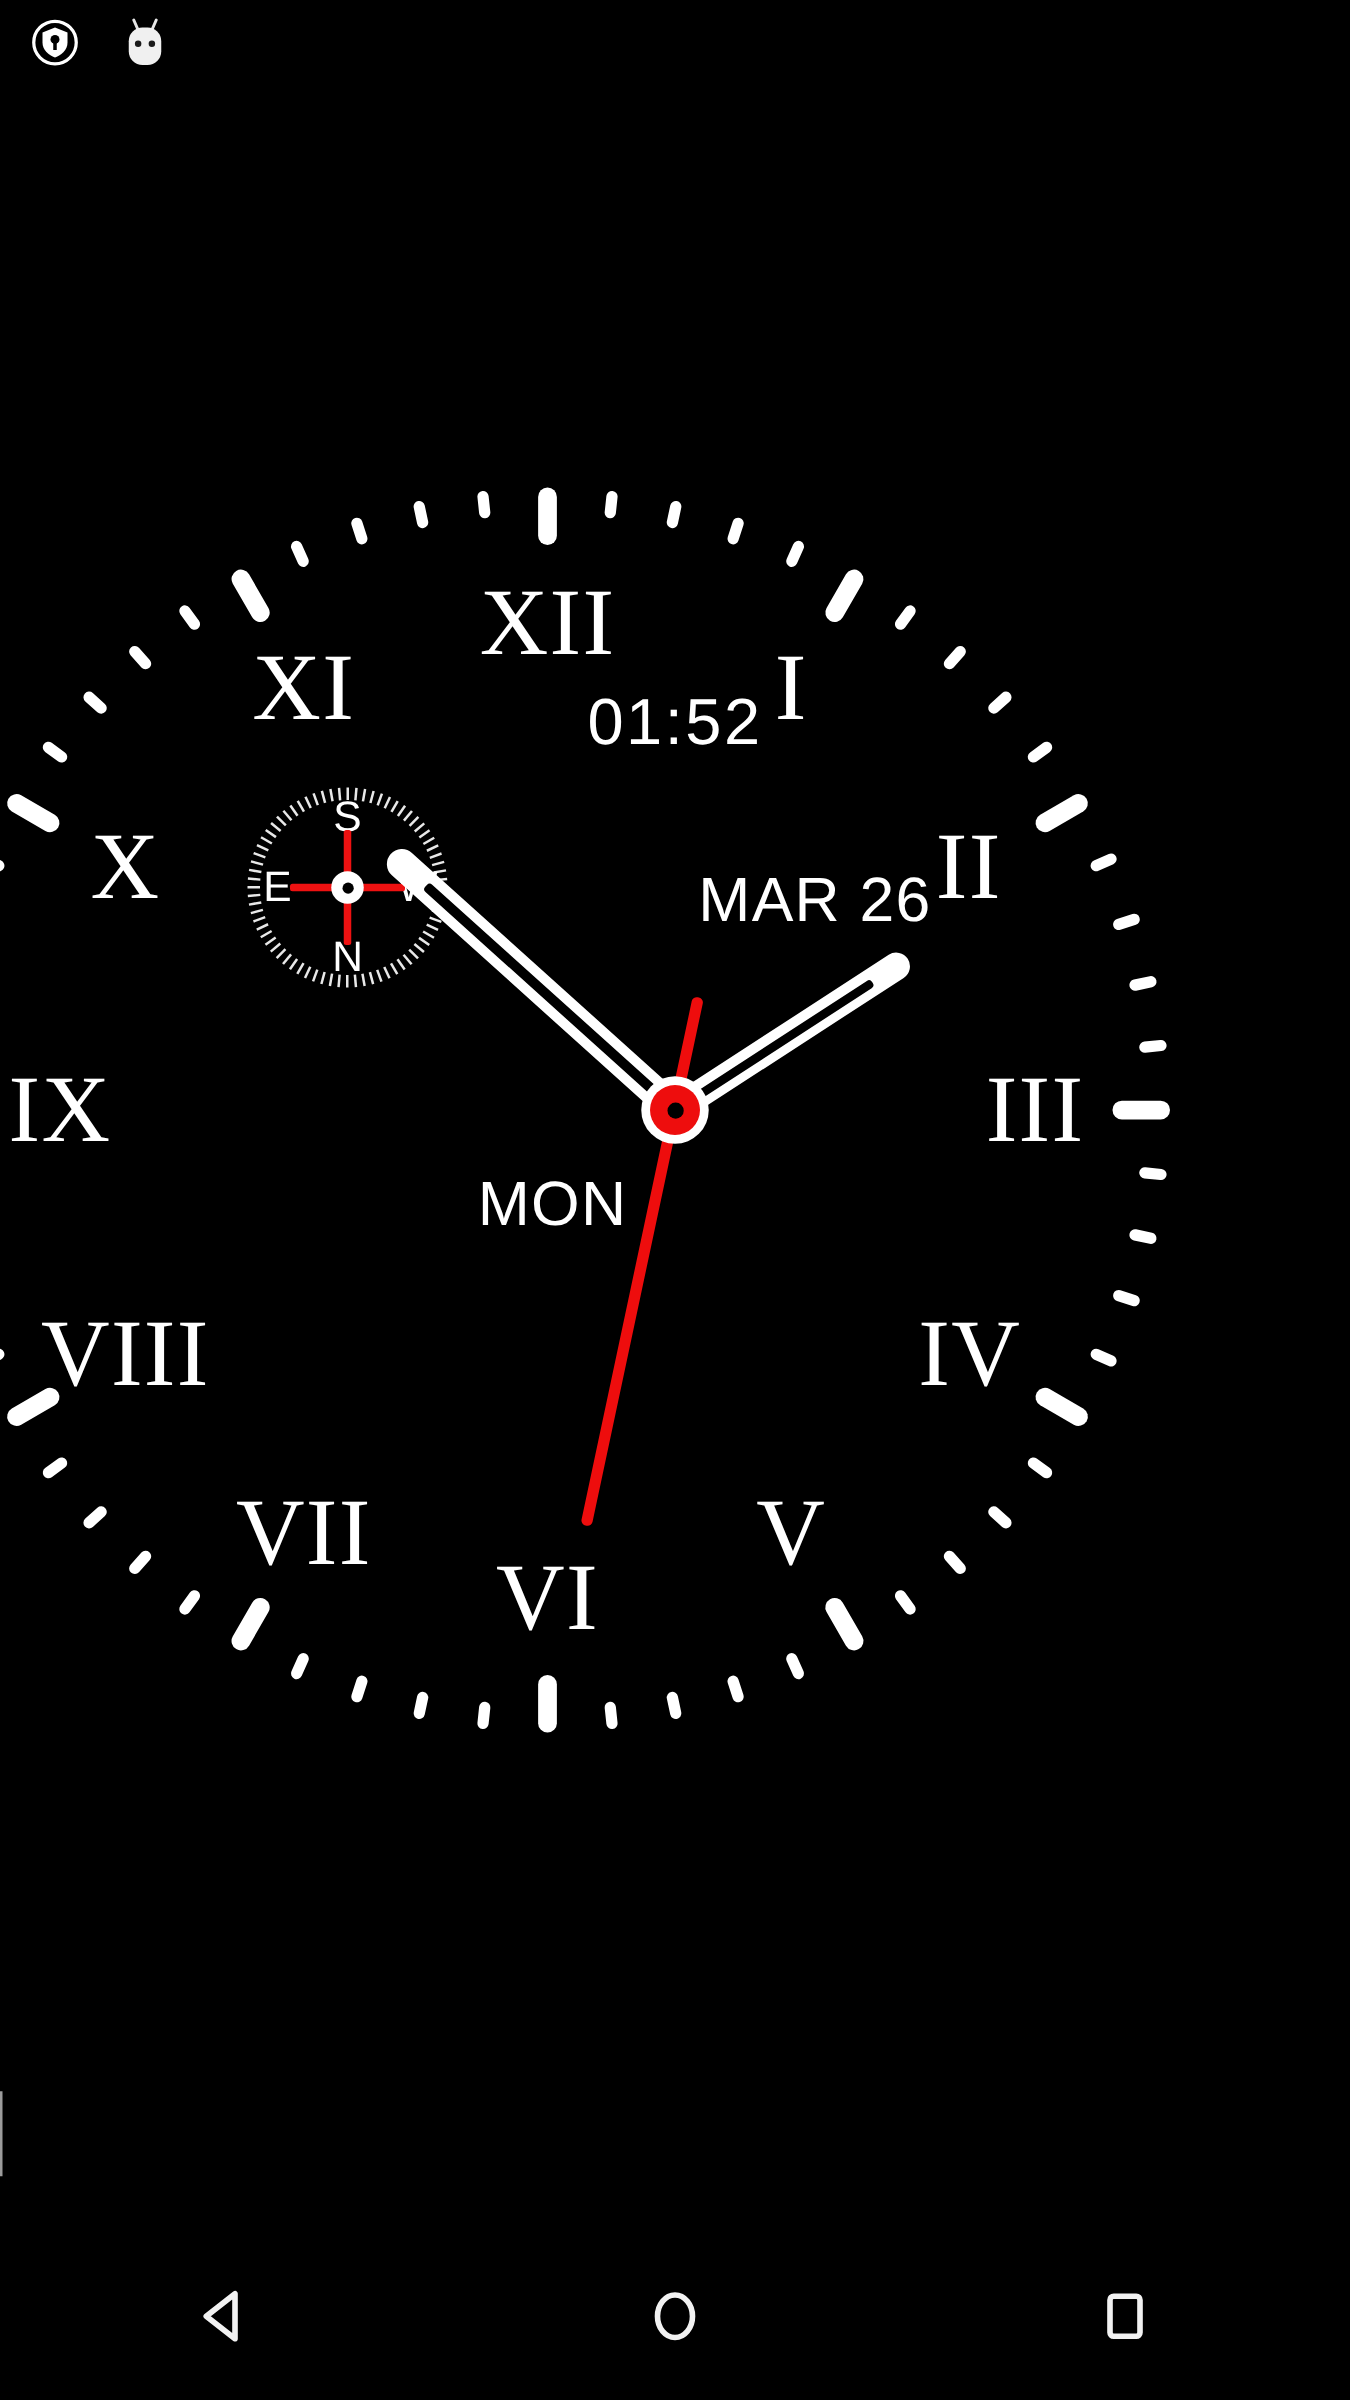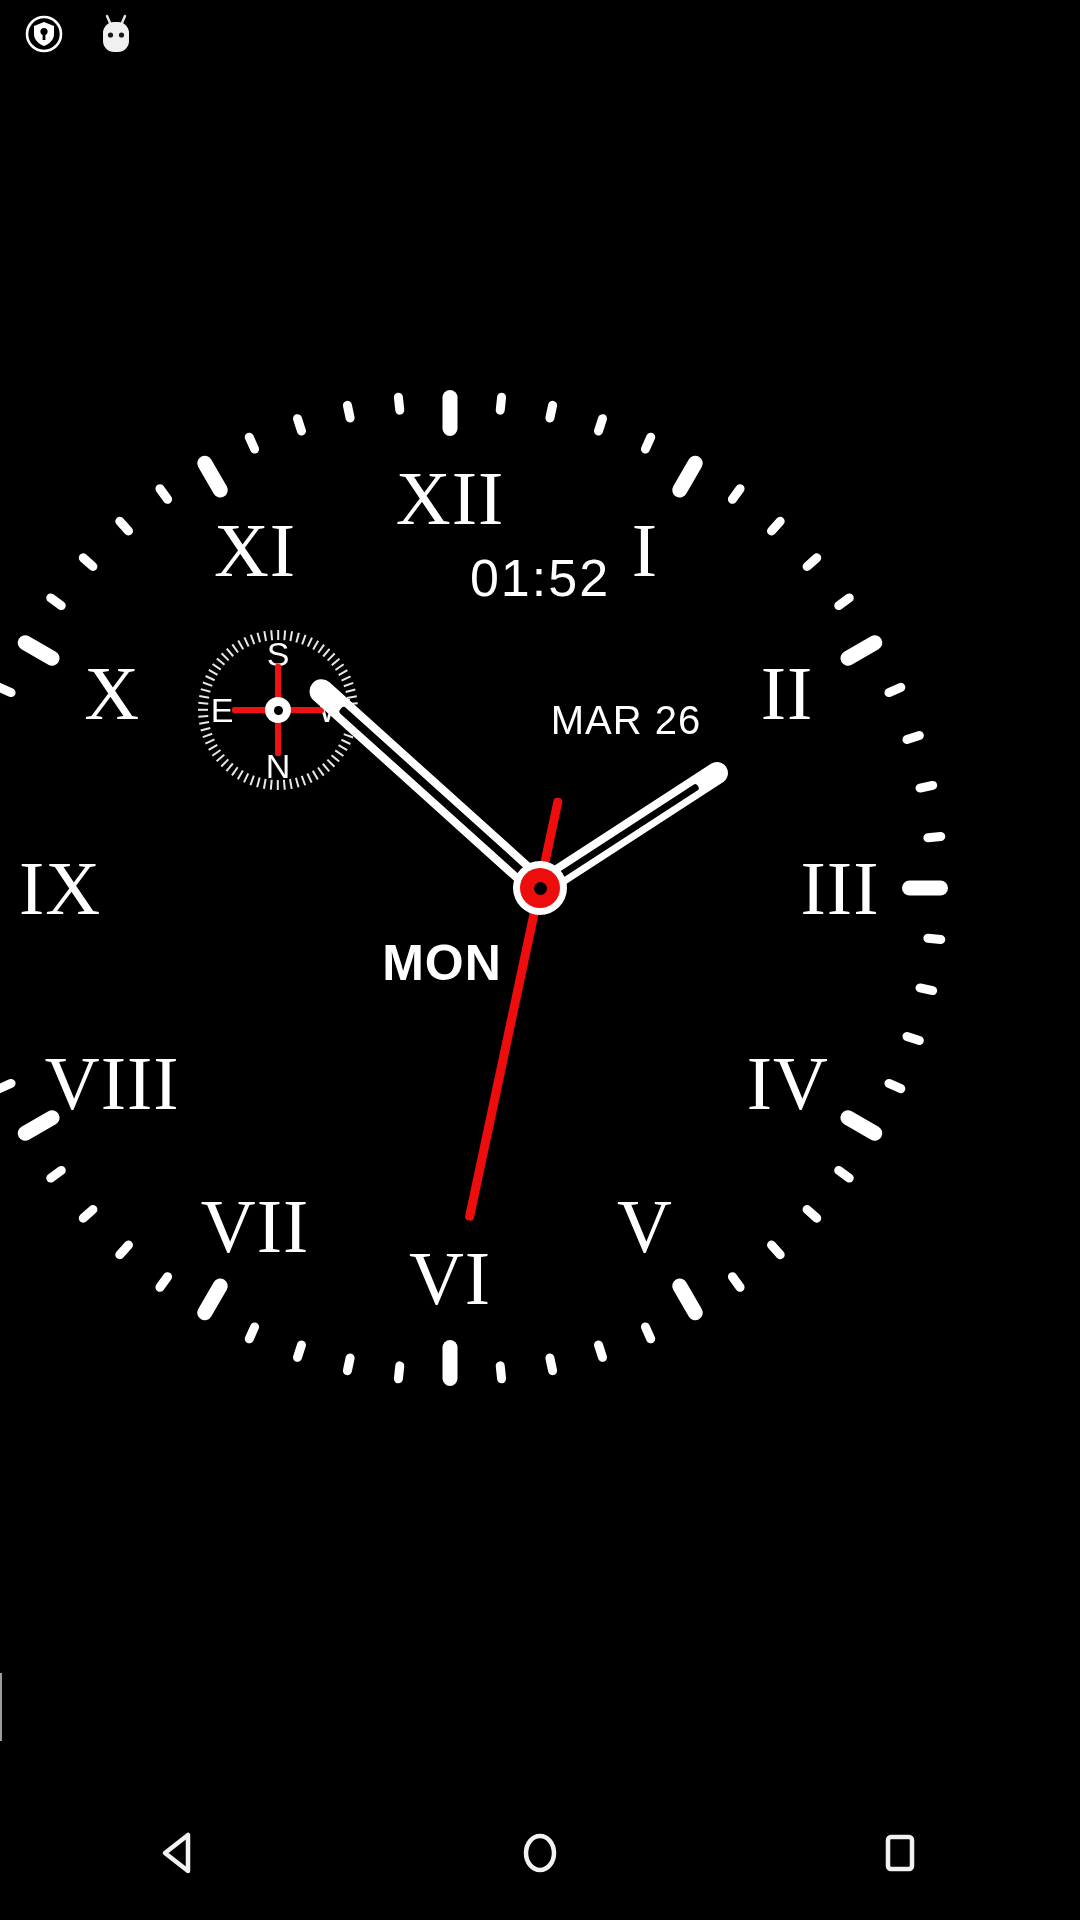--- a/index.html
+++ b/index.html
@@ -62,21 +62,20 @@
     top: 888px;
     width: 0; height: 0;
   }
   .layer {
     position: absolute;
     left: -540px;
     top: -888px;
     width: 876px;
     height: 1776px;
     overflow: visible;
-    padding-left: 24px;
   }
 
   
   .tick {
     position: absolute;
     left: 50%;
     top: 50%;
     transform-origin: 0 0;
     background: #ffffff;
     border-radius: 40px;
@@ -114,37 +113,37 @@
     font-weight: 300;
     letter-spacing: 2px;
     color: #ffffff;
     white-space: nowrap;
   }
   #date-text {
     position: absolute;
     left: 50%;
     top: 50%;
     transform: translate(-50%, -50%);
-    margin-left: 86px;
+    margin-left: 112px;
     margin-top: -168px;
-    font-size: 40px;
+    font-size: 50px;
     font-weight: 400;
     letter-spacing: 1px;
     color: #ffffff;
     white-space: nowrap;
   }
   #weekday-text {
     position: absolute;
     left: 50%;
     top: 50%;
     transform: translate(-50%, -50%);
     margin-left: -98px;
     margin-top: 75px;
     font-size: 50px;
-    font-weight: 700;
+    font-weight: 400;
     letter-spacing: 1px;
     color: #ffffff;
     white-space: nowrap;
   }
 
   
   #compass-subdial {
     position: absolute;
     left: 50%;
     top: 50%;

